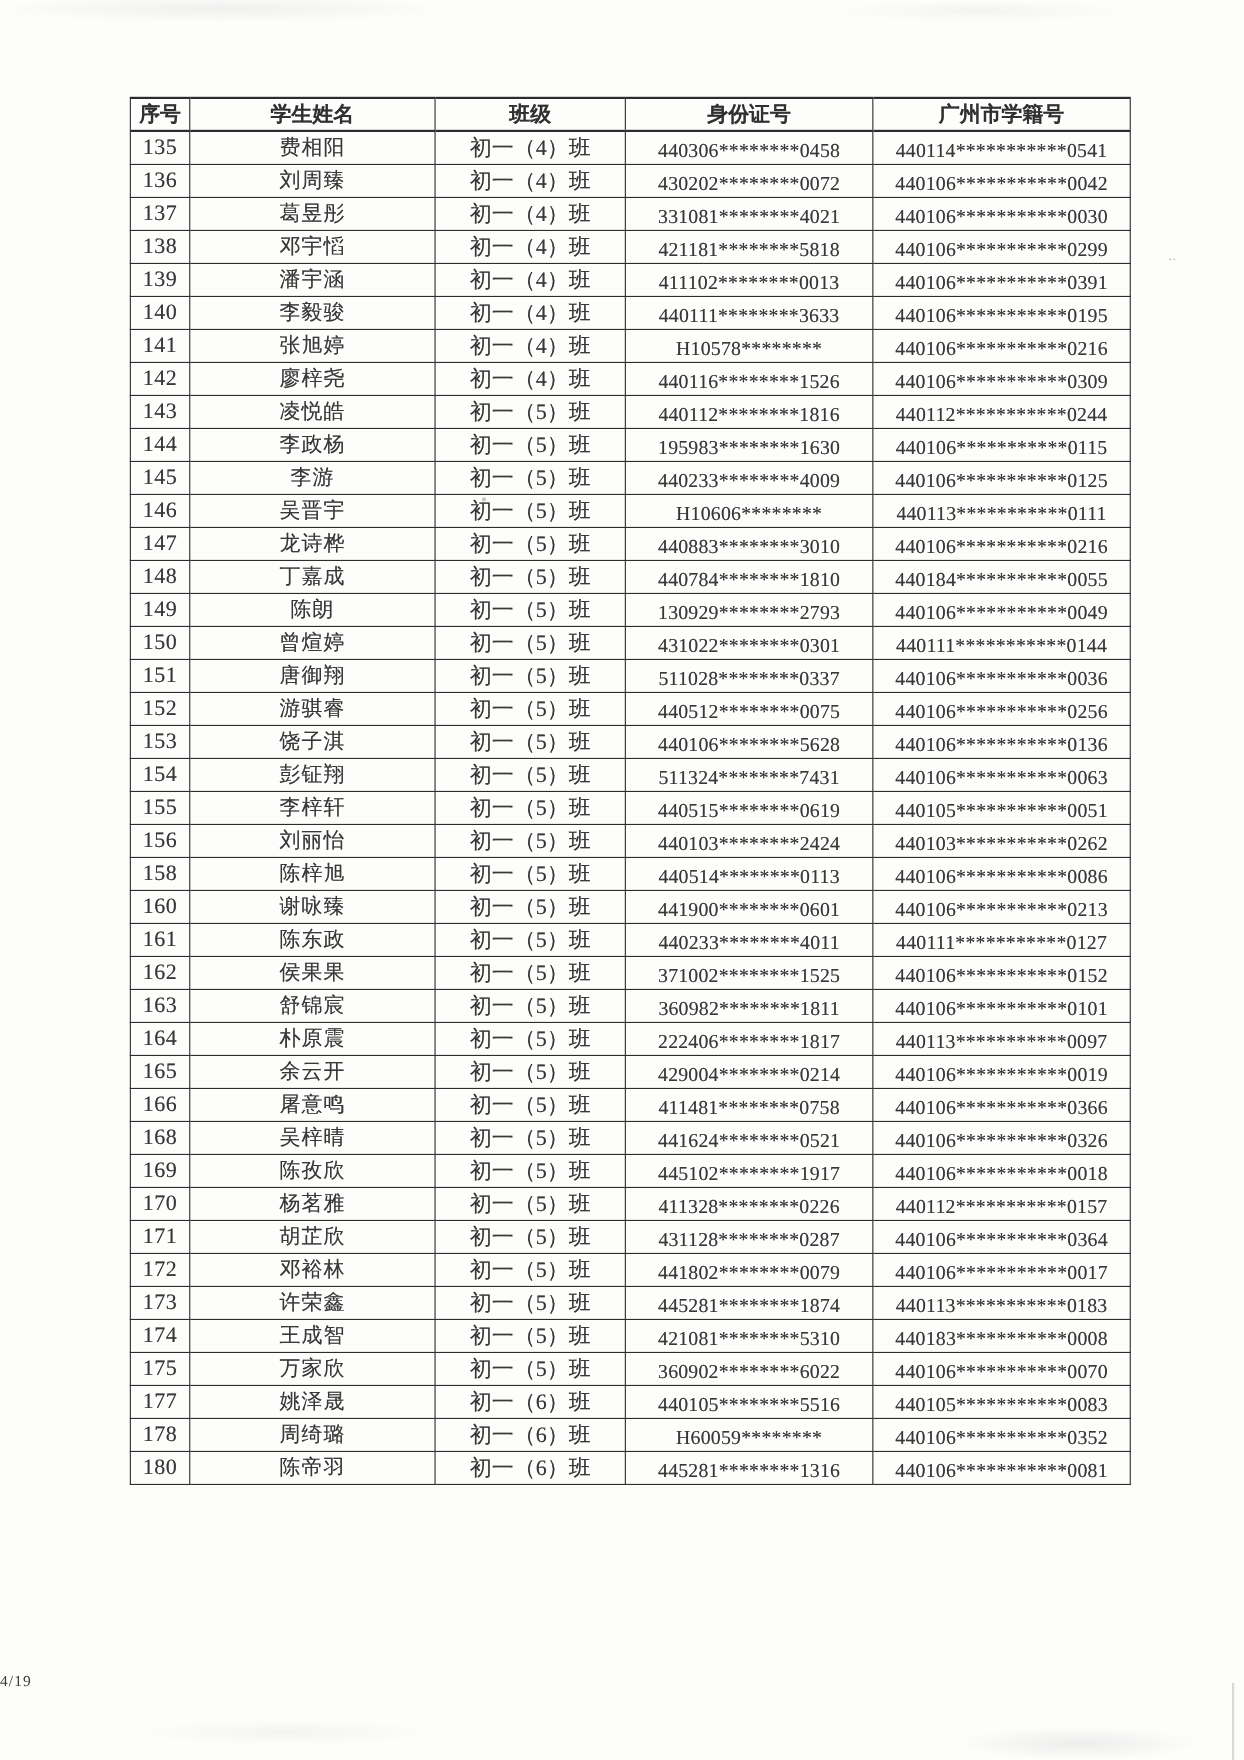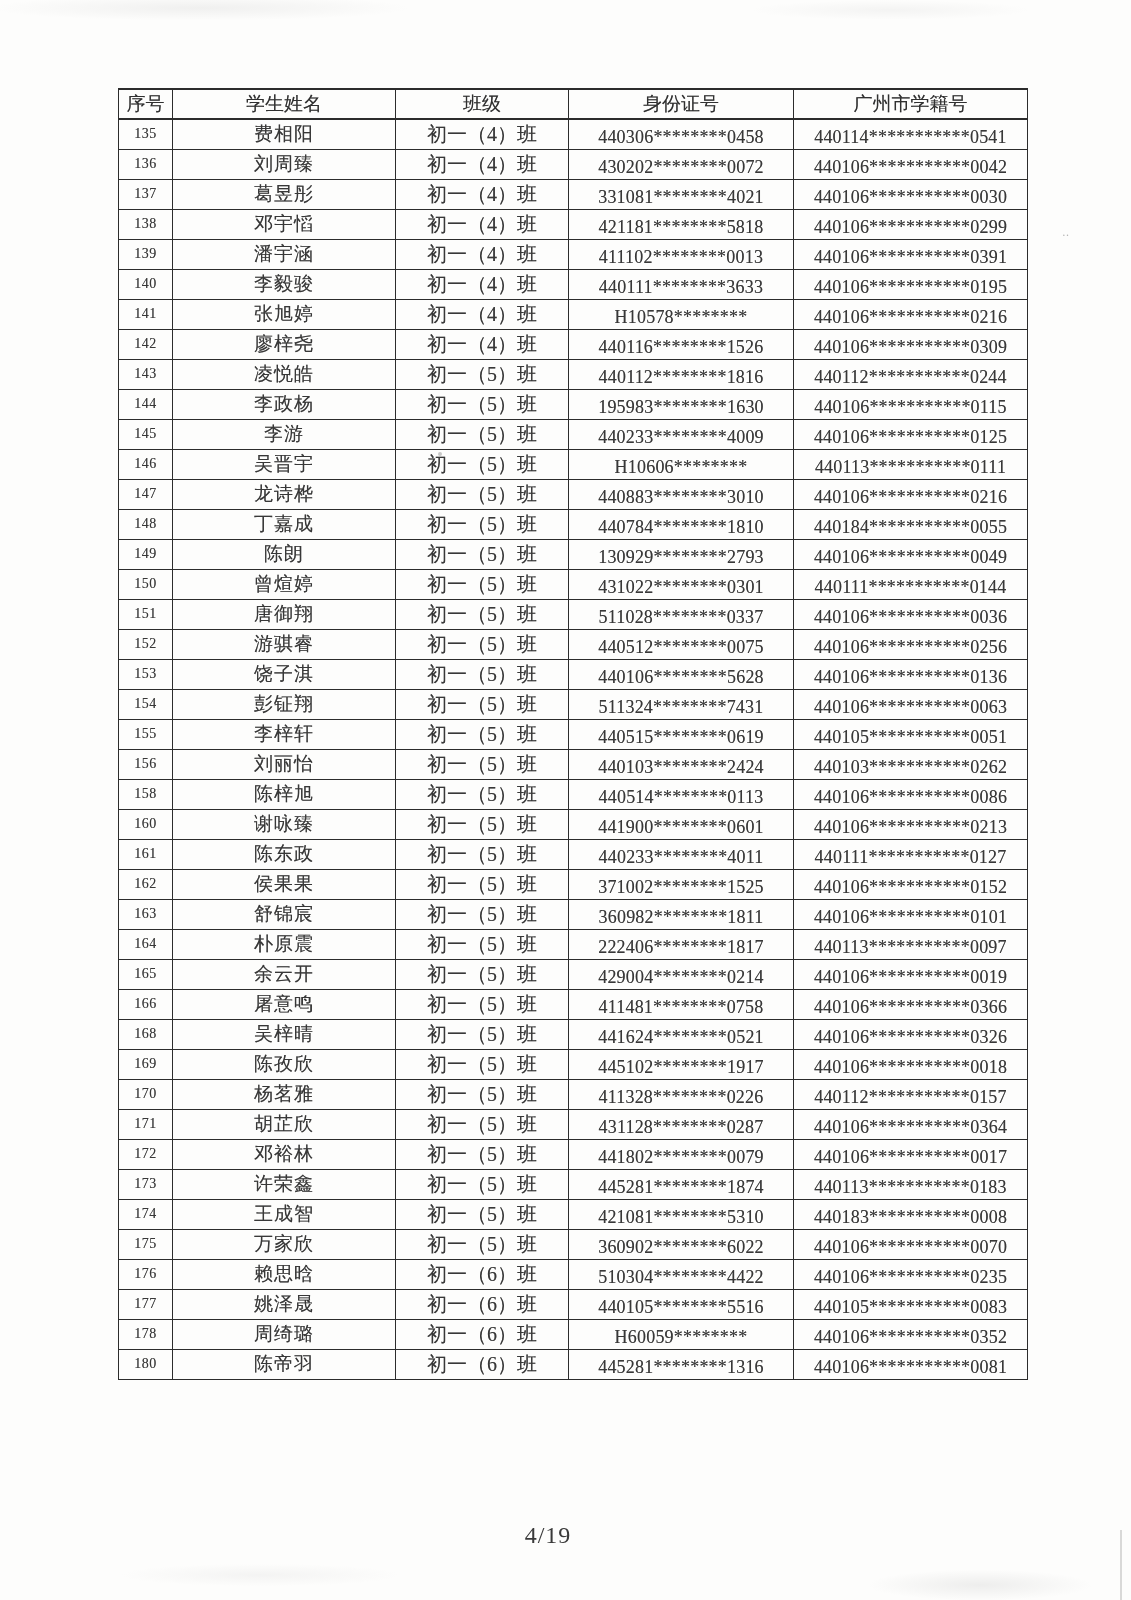--- a/index.html
+++ b/index.html
@@ -66,44 +66,44 @@
     padding: 0;
     text-align: center;
     overflow: hidden;
     white-space: nowrap;
     text-shadow: 0 0 0.5px rgba(70,70,70,0.55);
   }
   table.roster thead tr { height: 30px; }
   table.roster tbody tr { height: 30px; }
   table.roster th {
     font-size: 19px;
-    font-weight: normal;
+    font-weight: bold;
     color: #303030;
     border-top-width: 2.2px;
     border-bottom-width: 2px;
     margin-top: 36px;
   }
-  table.roster .c1 { font-size: 14px; letter-spacing: 0.5px; text-align: center; }
+  table.roster .c1 { font-size: 20px; letter-spacing: 0.5px; text-align: center; }
   table.roster .c2 { font-size: 19px; letter-spacing: 1px; }
   table.roster .c3 { font-size: 20px; }
   table.roster .c4,
   table.roster .c5 {
     font-size: 18px;
     vertical-align: bottom;
     padding-bottom: 1px;
     letter-spacing: 0.2px;
   }
   table.roster tbody tr td { color: #383838; }
   .page-footer {
     position: absolute;
     left: 0;
     top: 1522px;
     width: 1096px;
-    text-align: center;
-    font-size: 24px;
+    text-align: left;
+    font-size: 14px;
     color: #3a3a3a;
     letter-spacing: 1px;
   }
 </style>
 </head>
 <body>
 
 <div class="scan-layer"></div>
 <div class="dot-artifact">‥</div>
 <div class="dot-artifact2"></div>
@@ -387,27 +387,20 @@
         <td class="c5">440183***********0008</td>
       </tr>
       <tr>
         <td class="c1">175</td>
         <td class="c2">万家欣</td>
         <td class="c3">初一（5）班</td>
         <td class="c4">360902********6022</td>
         <td class="c5">440106***********0070</td>
       </tr>
       <tr>
-        <td class="c1">176</td>
-        <td class="c2">赖思晗</td>
-        <td class="c3">初一（6）班</td>
-        <td class="c4">510304********4422</td>
-        <td class="c5">440106***********0235</td>
-      </tr>
-      <tr>
         <td class="c1">177</td>
         <td class="c2">姚泽晟</td>
         <td class="c3">初一（6）班</td>
         <td class="c4">440105********5516</td>
         <td class="c5">440105***********0083</td>
       </tr>
       <tr>
         <td class="c1">178</td>
         <td class="c2">周绮璐</td>
         <td class="c3">初一（6）班</td>

